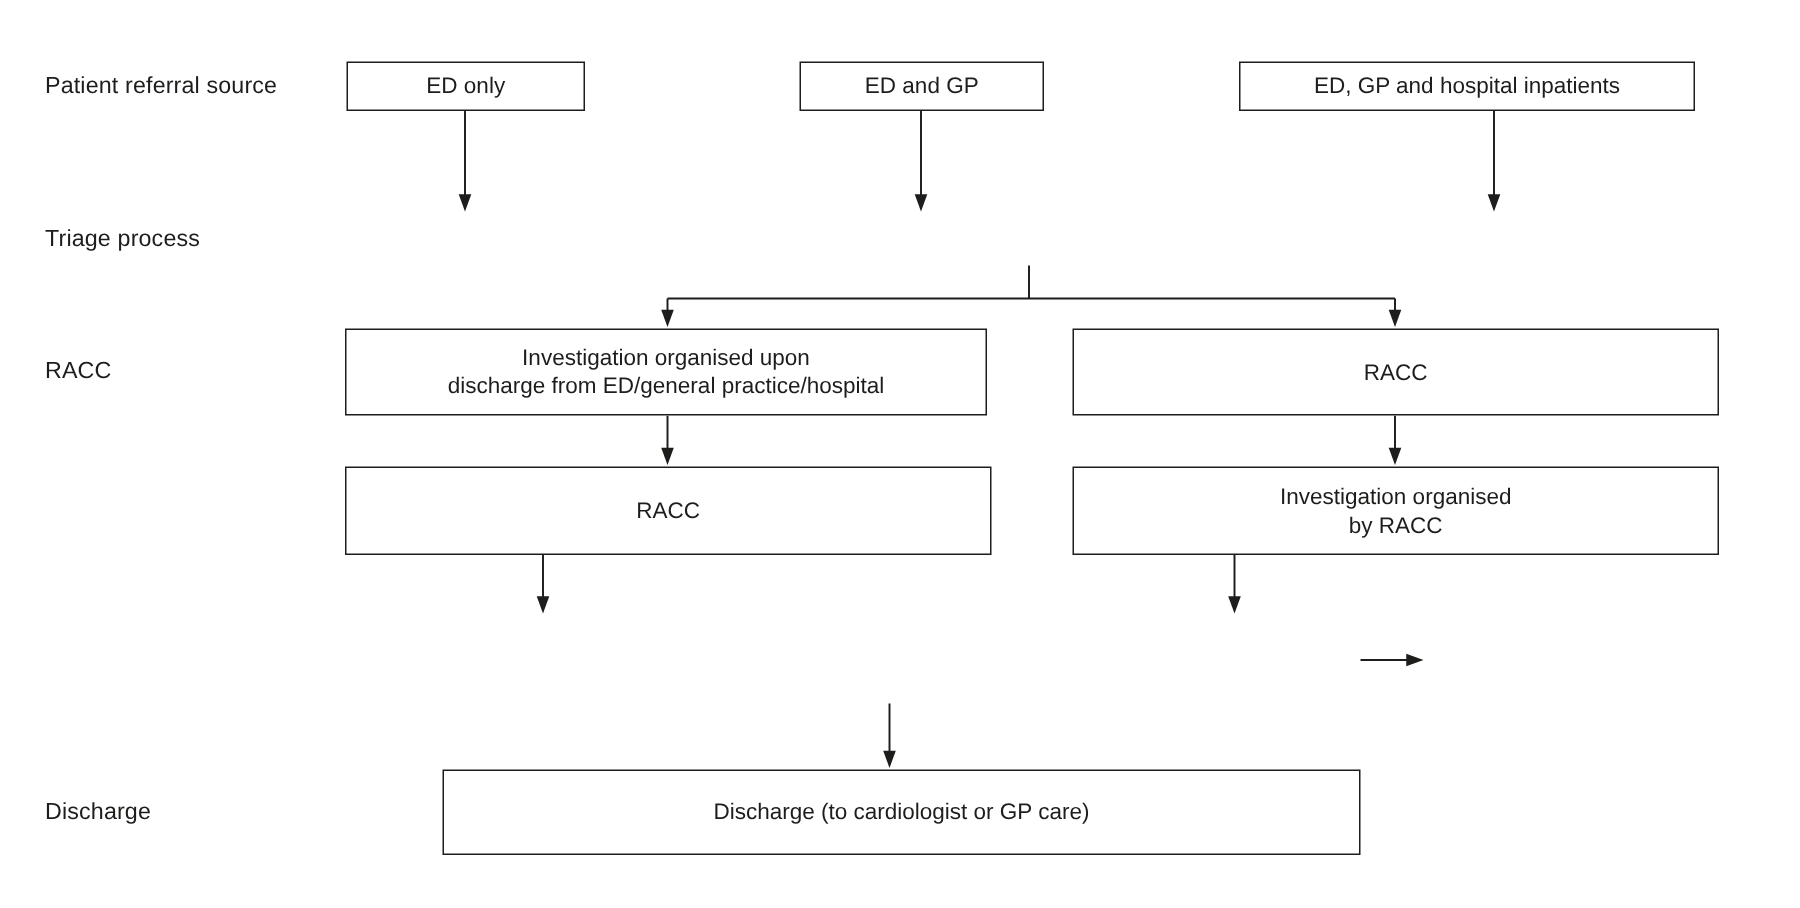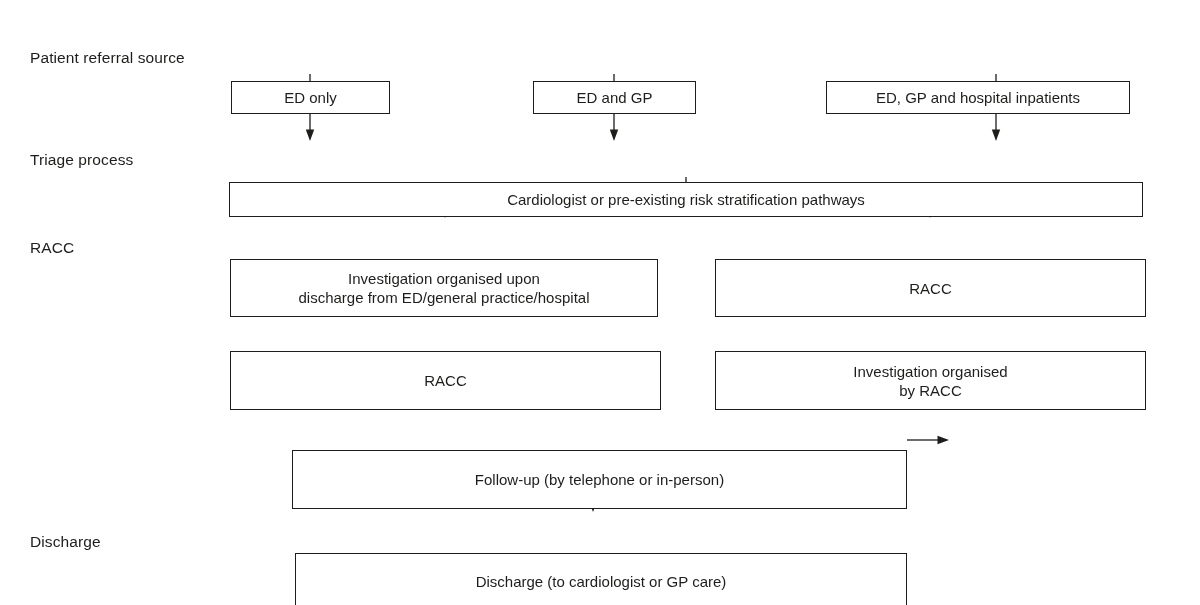--- a/index.html
+++ b/index.html
@@ -32,21 +32,20 @@
     border: 1.4px solid #1d1d1b;
     background: #ffffff;
     display: flex;
     align-items: center;
     justify-content: center;
     text-align: center;
     font-size: 15px;
     line-height: 19px;
     white-space: pre-line;
     padding: 2px 10px;
-    margin-top: 40px;
   }
   .row-label {
     position: absolute;
     display: flex;
     align-items: center;
     font-size: 15.5px;
     font-weight: normal;
     letter-spacing: 0.1px;
   }
 </style>
@@ -109,27 +108,25 @@
 
   <div class="row-label" style="left:30px; top:41px; height:33px;">Patient referral source</div>
   <div class="row-label" style="left:30px; top:142px; height:35px;">Triage process</div>
   <div class="row-label" style="left:30px; top:219px; height:58px;">RACC</div>
   <div class="row-label" style="left:30px; top:513px; height:57px;">Discharge</div>
 
   <div class="node" style="left:231px; top:41px; width:159px; height:33px;">ED only</div>
   <div class="node" style="left:533px; top:41px; width:163px; height:33px;">ED and GP</div>
   <div class="node" style="left:826px; top:41px; width:304px; height:33px;">ED, GP and hospital inpatients</div>
 
-  <div class="node" style="left:229px; top:142px; width:914px; height:35px;">Cardiologist or pre-existing risk stratification pathways</div>
 
   <div class="node" style="left:230px; top:219px; width:428px; height:58px;">Investigation organised upon
 discharge from ED/general practice/hospital</div>
   <div class="node" style="left:715px; top:219px; width:431px; height:58px;">RACC</div>
 
   <div class="node" style="left:230px; top:311px; width:431px; height:59px;">RACC</div>
   <div class="node" style="left:715px; top:311px; width:431px; height:59px;">Investigation organised
 by RACC</div>
 
-  <div class="node" style="left:292px; top:410px; width:615px; height:59px;">Follow-up (by telephone or in-person)</div>
 
   <div class="node" style="left:295px; top:513px; width:612px; height:57px;">Discharge (to cardiologist or GP care)</div>
 
 </div>
 
 </body></html>

